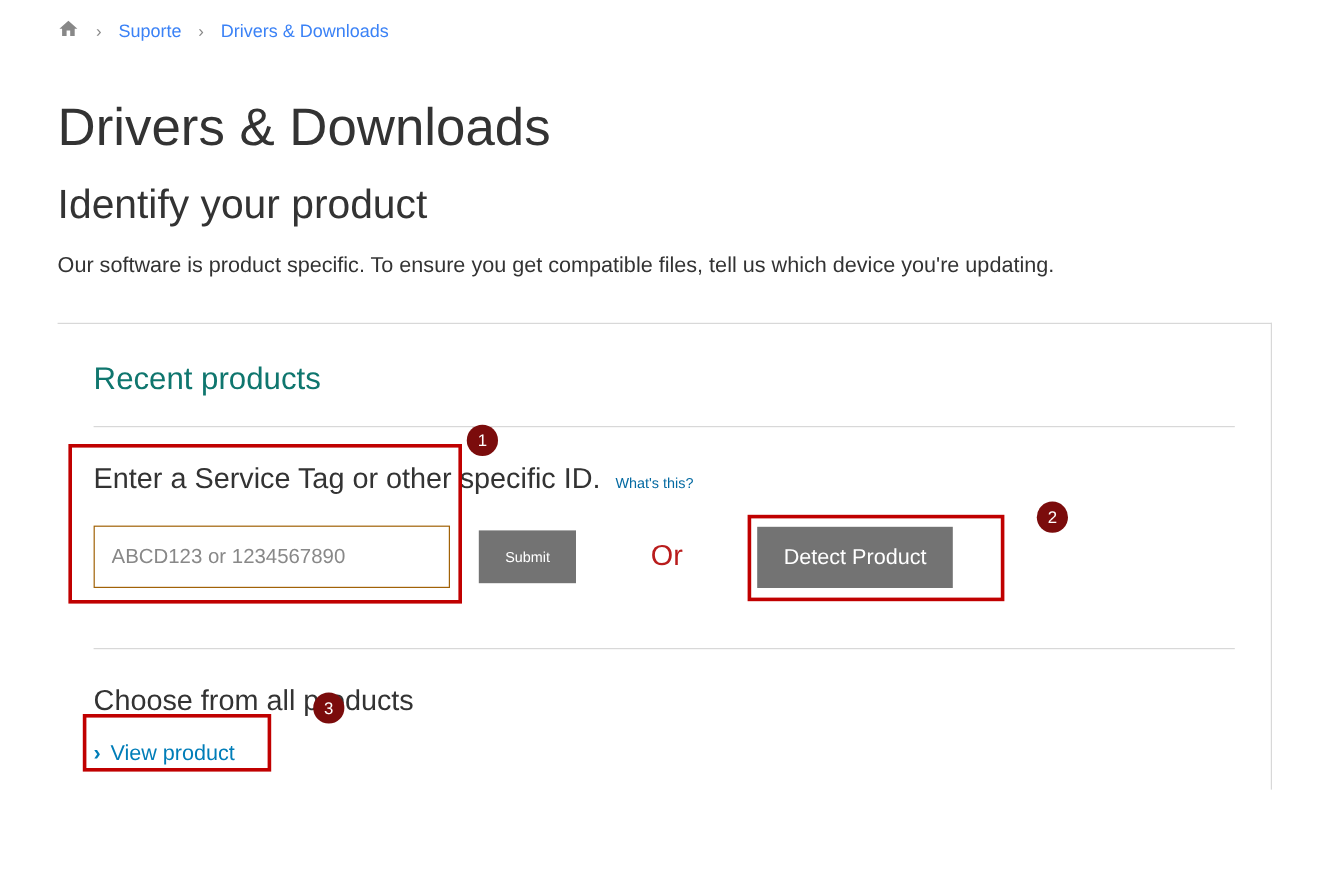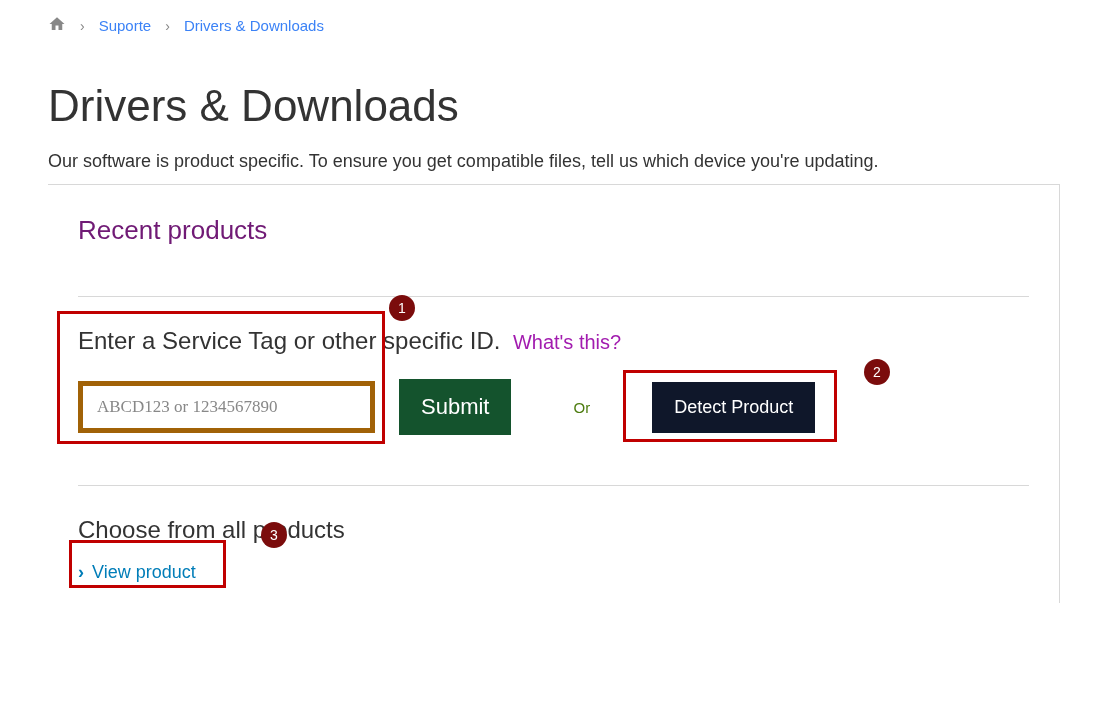--- a/index.html
+++ b/index.html
@@ -47,85 +47,84 @@
     }
     .subtitle {
       font-size: 34px;
       font-weight: 300;
       color: #333;
       margin-bottom: 20px;
     }
     .description {
       font-size: 18px;
       color: #333;
-      margin-bottom: 12px;
+      margin-bottom: 37px;
     }
     .panel {
       border: 1px solid #d8d8d8;
       border-left: none;
       border-bottom: none;
       padding: 30px 30px 20px 30px;
     }
     .section-heading {
       font-size: 26px;
       font-weight: 300;
-      color: #701a75;
-      margin-bottom: 50px;
+      color: #0f766e;
+      margin-bottom: 24px;
     }
     hr.divider {
       border: none;
       border-top: 1px solid #d8d8d8;
       margin-bottom: 30px;
     }
     .service-tag-heading {
       font-size: 24px;
       font-weight: 300;
       color: #333;
       display: inline;
     }
     .whats-this {
-      color: #a21caf;
-      font-size: 20px;
+      color: #0369a1;
+      font-size: 12px;
       margin-left: 8px;
       cursor: pointer;
     }
     .input-row {
       display: flex;
       align-items: center;
       gap: 24px;
       margin-top: 24px;
       margin-bottom: 50px;
     }
     .service-input {
       width: 297px;
       height: 52px;
-      border: 5px solid #a16207;
+      border: 1px solid #a16207;
       padding: 0 14px;
       font-size: 17px;
       color: #6d28d9;
-      font-family: Liberation Serif, serif;
     }
     .service-input::placeholder {
       color: #888;
     }
     .submit-btn {
-      background: #14532d;
+      background: #737373;
       color: #ffffff;
       border: none;
       padding: 15px 22px;
-      font-size: 22px;
+      font-size: 12px;
       cursor: pointer;
     }
     .or-text {
-      font-size: 15px;
-      color: #4d7c0f;
+      font-size: 24px;
+      color: #b91c1c;
       margin: 0 38px;
     }
     .detect-btn {
-      background: #0f172a;
+      background: #737373;
       color: #ffffff;
       border: none;
       padding: 15px 22px;
       font-size: 18px;
       cursor: pointer;
     }
     .choose-heading {
       font-size: 24px;
       font-weight: 300;
       color: #333;
@@ -175,20 +174,21 @@
       </svg>
   </span>
   <span class="chevron">›</span>
   <span class="breadcrumb-item">Suporte</span>
   <span class="chevron">›</span>
   <span class="breadcrumb-item">Drivers &amp; Downloads</span>
 </div>
 
 <div class="content">
   <h1 class="page-title">Drivers &amp; Downloads</h1>
+  <h2 class="subtitle">Identify your product</h2>
   <p class="description">Our software is product specific. To ensure you get compatible files, tell us which device you're updating.</p>
 
   <div class="panel">
     <h3 class="section-heading">Recent products</h3>
     <hr class="divider">
 
     <div class="section-row-wrapper">
       <span class="service-tag-heading">Enter a Service Tag or other specific ID.</span>
       <span class="whats-this">What's this?</span>
 

